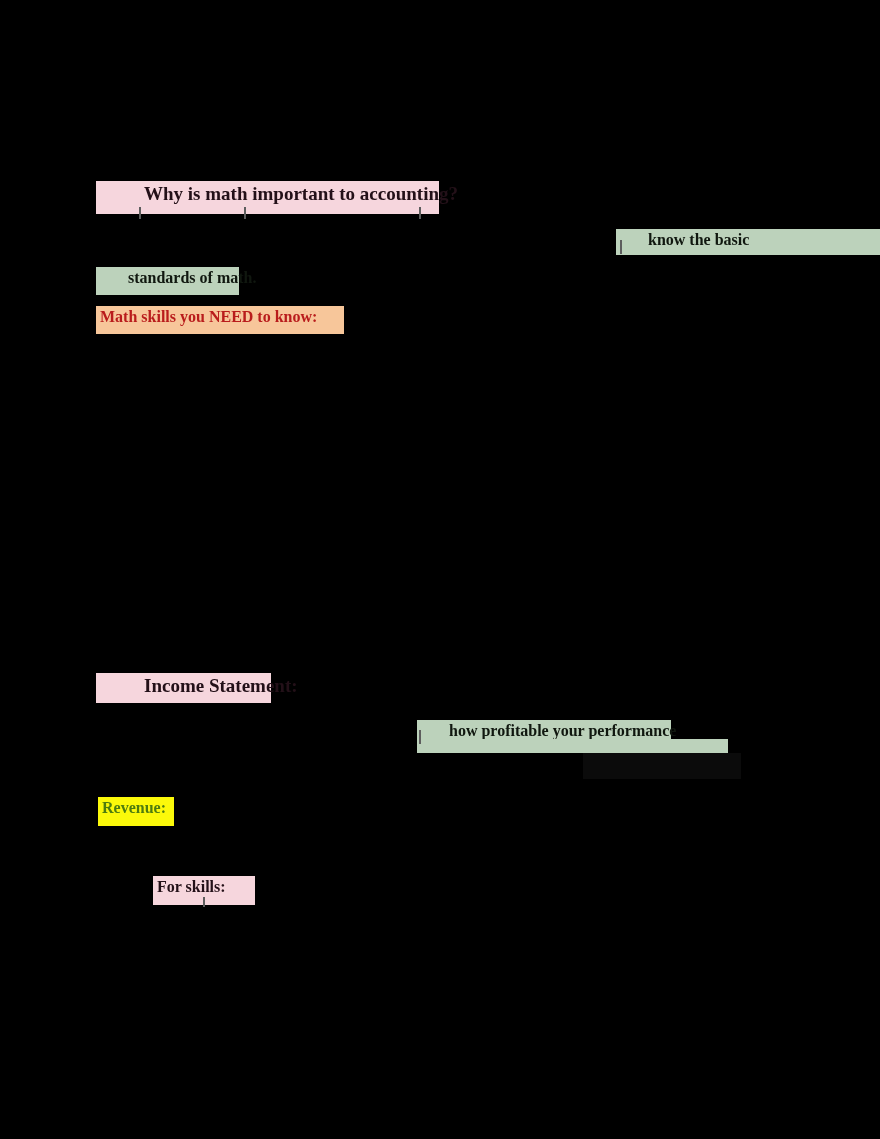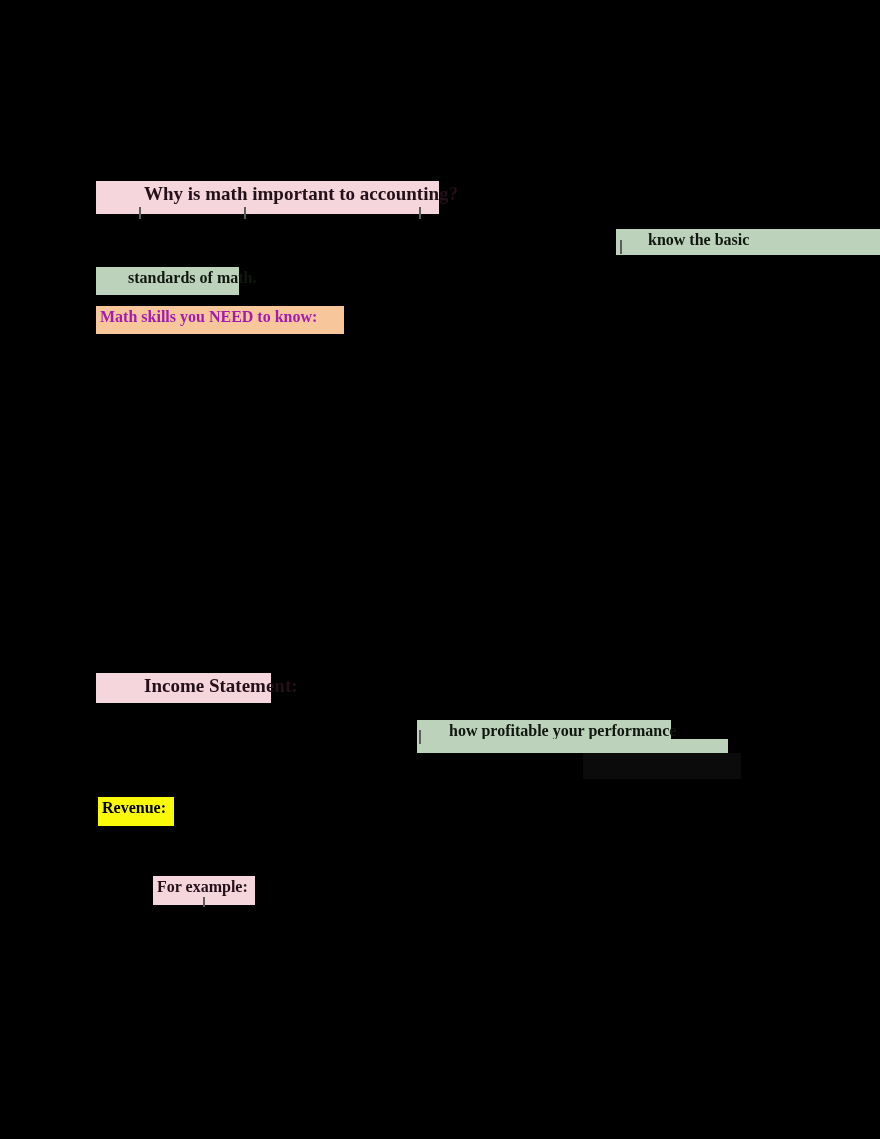--- a/index.html
+++ b/index.html
@@ -25,22 +25,22 @@
   .hl {
     position: absolute;
     white-space: nowrap;
     font-weight: bold;
     line-height: 1.15;
     padding: 2px 4px 3px 4px;
     box-sizing: border-box;
   }
   .pink   { background: #f6d6dd; color: #231018; }
   .green  { background: #bcd2bb; color: #10170f; padding-left: 32px; }
-  .orange { background: #f7c69a; color: #a21caf; }
-  .yellow { background: #fbf90a; color: #000000; }
+  .orange { background: #f7c69a; color: #b91c1c; }
+  .yellow { background: #fbf90a; color: #4d7c0f; }
   .bar {
     position: absolute;
     background: #bcd2bb;
   }
   .bar-dark {
     position: absolute;
     background: #0b0b0b;
   }
   .tick {
     position: absolute;
@@ -68,21 +68,21 @@
   <div class="hl green t-head" style="left:417px; top:720px; width:254px; height:27px;">how profitable your performance</div>
 
   <div class="hl pink t-title" style="left:96px; top:673px; width:175px; height:30px;">Income Statement:</div>
 
   <div class="bar" style="left:417px; top:739px; width:311px; height:14px;"></div>
 
   <div class="bar-dark" style="left:583px; top:753px; width:158px; height:26px;"></div>
 
   <div class="hl yellow t-head" style="left:98px; top:797px; width:76px; height:29px;">Revenue:</div>
 
-  <div class="hl pink t-head" style="left:153px; top:876px; width:102px; height:29px;">For example:</div>
+  <div class="hl pink t-head" style="left:153px; top:876px; width:102px; height:29px;">For skills:</div>
 
   <div class="tick" style="left:139px; top:207px; height:12px;"></div>
   <div class="tick" style="left:244px; top:207px; height:12px;"></div>
   <div class="tick" style="left:419px; top:207px; height:12px;"></div>
   <div class="tick" style="left:620px; top:240px; height:14px;"></div>
   <div class="tick" style="left:419px; top:730px; height:14px;"></div>
   <div class="tick" style="left:203px; top:897px; height:10px;"></div>
 
 </div>
 

